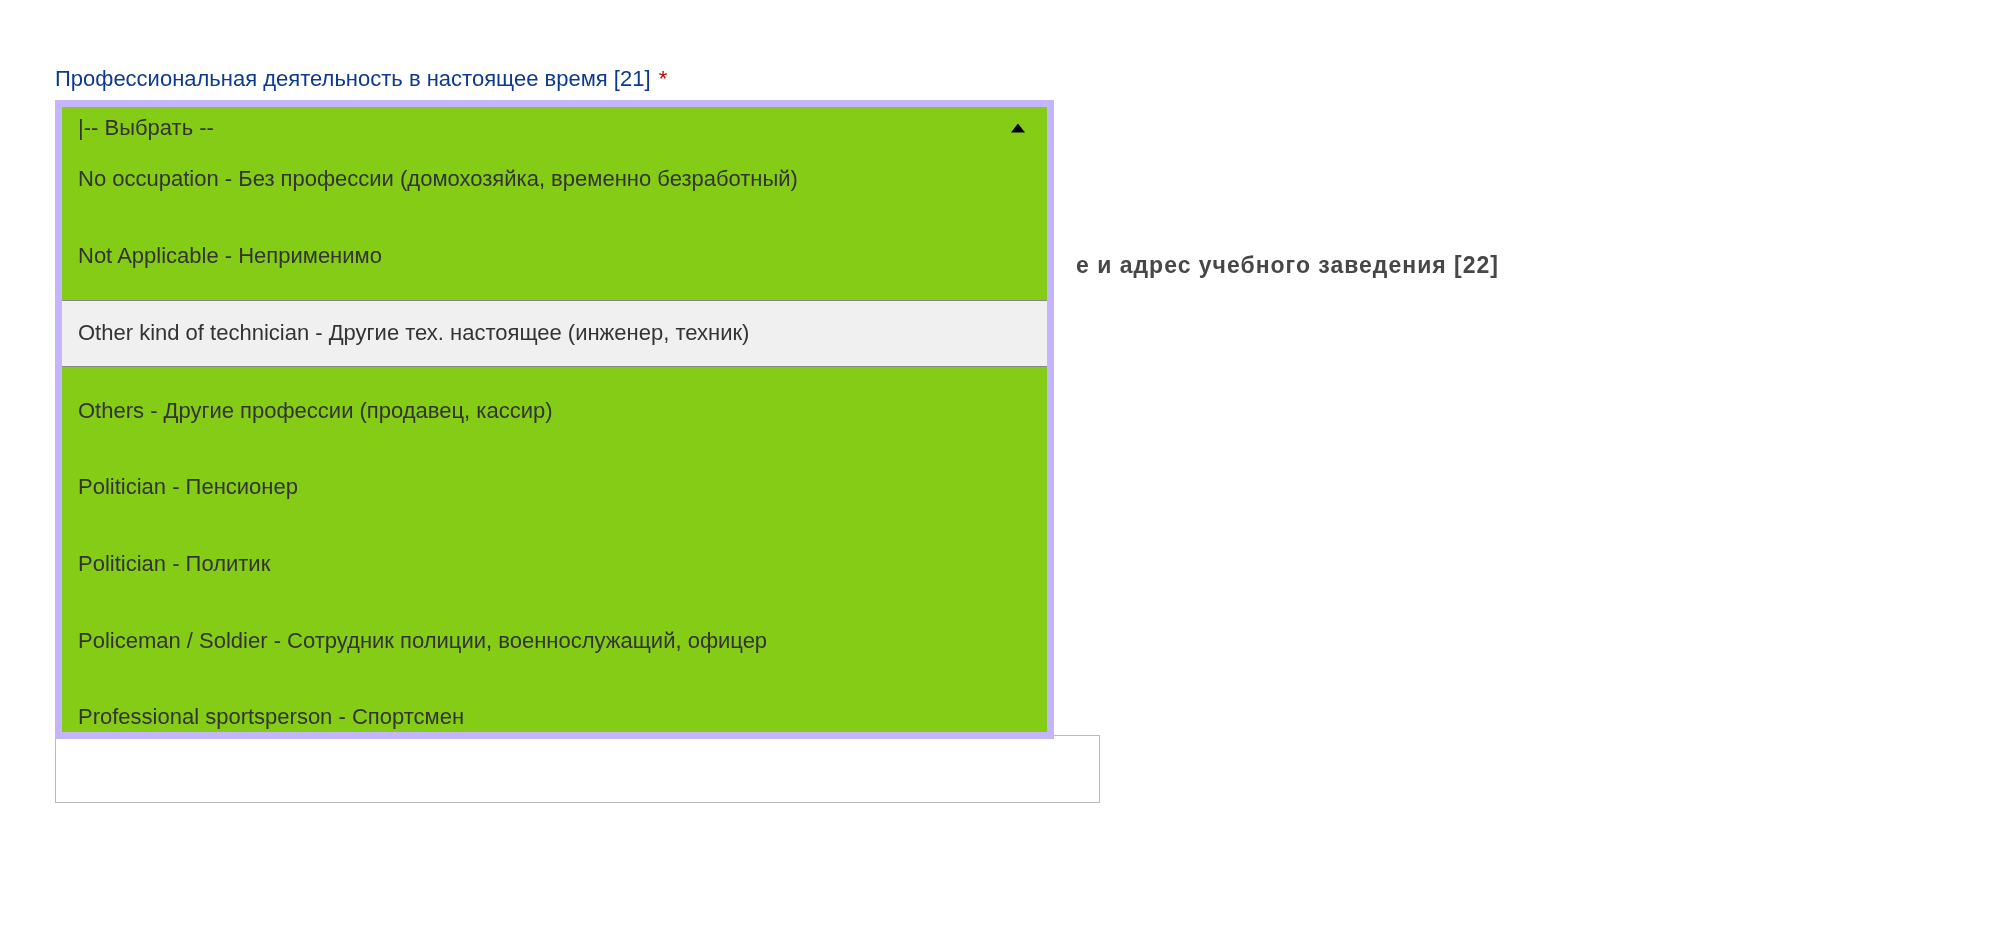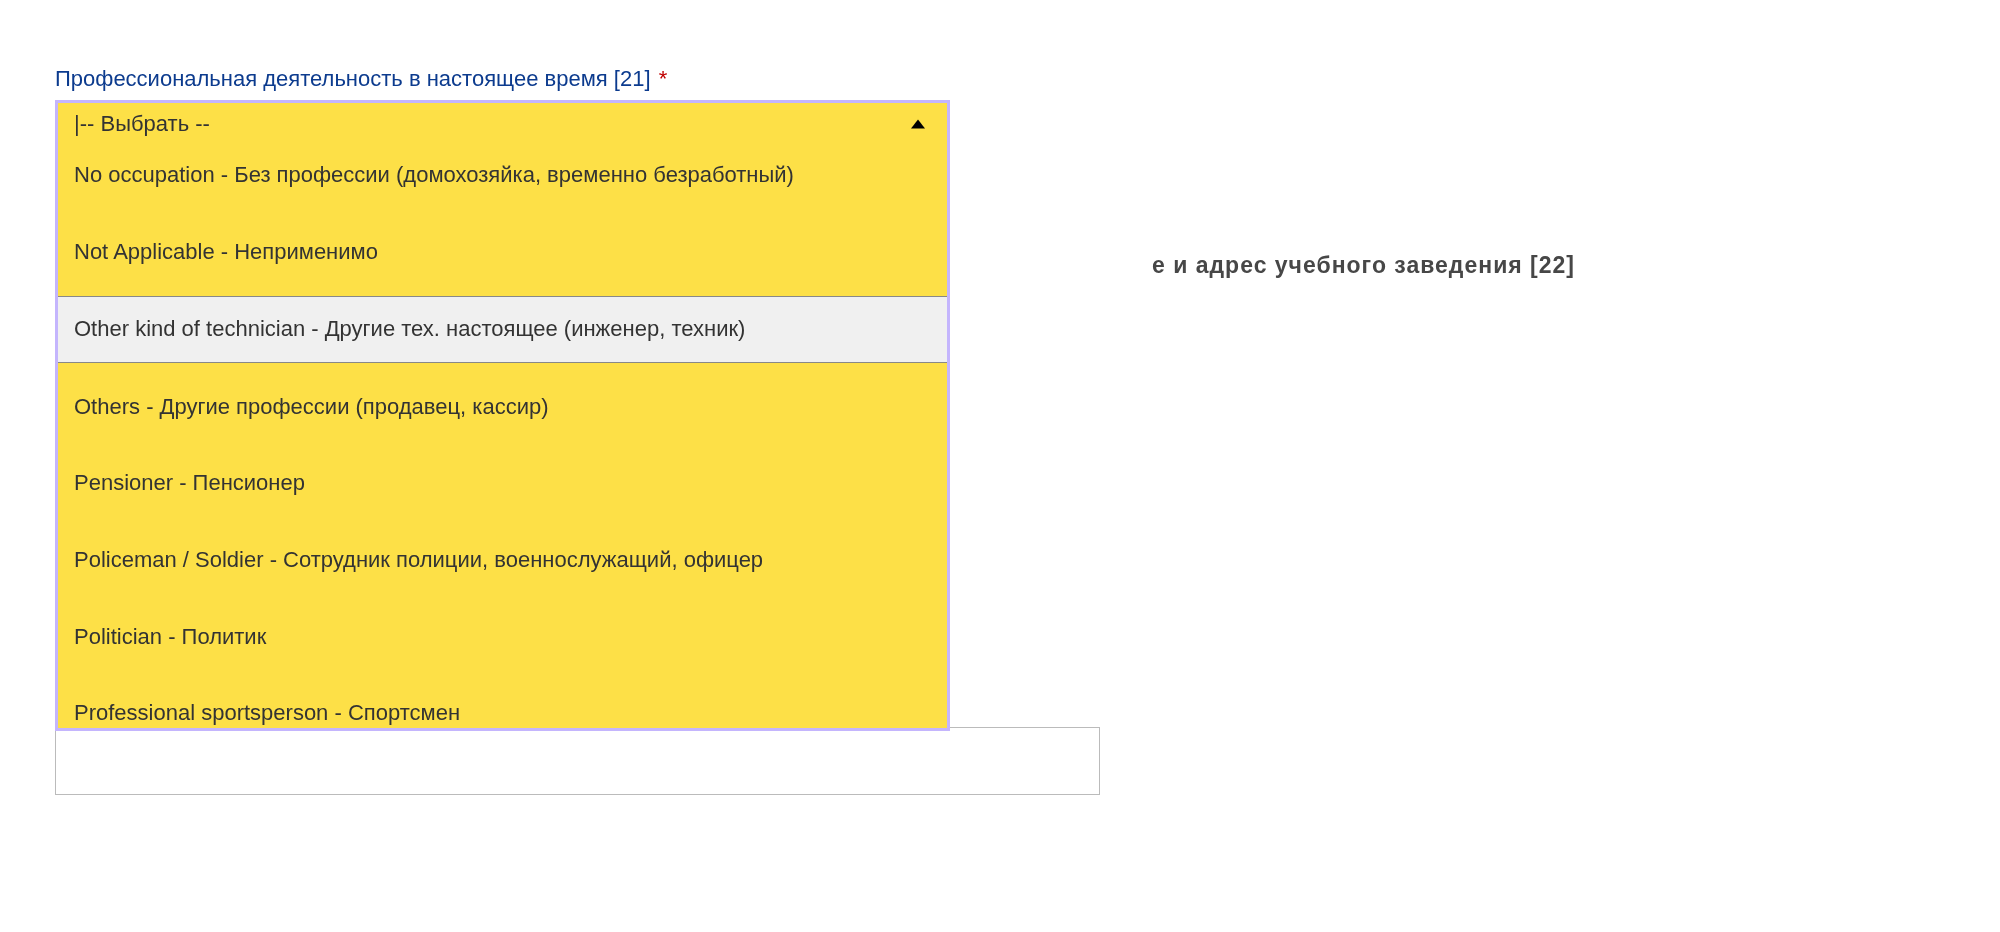--- a/index.html
+++ b/index.html
@@ -25,23 +25,23 @@
       font-size: 22px;
       font-weight: 400;
       margin-bottom: 8px;
     }
     .required {
       color: #c00000;
       margin-left: 2px;
     }
     .dropdown {
       position: relative;
-      width: 895px;
-      border: 3px solid #c4b5fd;
-      background: #fde047;
+      width: 999px;
+      border: 7px solid #c4b5fd;
+      background: #84cc16;
       z-index: 10;
     }
     .dropdown-header {
       position: relative;
       height: 42px;
       display: flex;
       align-items: center;
       padding-left: 16px;
       padding-right: 40px;
       cursor: pointer;
@@ -88,21 +88,21 @@
       width: 1045px;
       height: 68px;
       border: 1px solid #bbbbbb;
       background: #ffffff;
       margin-top: -4px;
       position: relative;
       z-index: 5;
     }
     .background-label {
       position: absolute;
-      left: 1152px;
+      left: 1076px;
       top: 252px;
       font-size: 23px;
       font-weight: 700;
       color: #474747;
       letter-spacing: 1px;
       white-space: nowrap;
       z-index: 1;
     }
   </style>
 </head>
@@ -117,23 +117,23 @@
   <div class="dropdown">
     <div class="dropdown-header">
       <span class="dropdown-header-text"><span>|</span><span>-- Выбрать --</span></span>
       <span class="arrow-up"></span>
     </div>
     <div class="dropdown-options">
       <div class="option first">No occupation - Без профессии (домохозяйка, временно безработный)</div>
       <div class="option">Not Applicable - Неприменимо</div>
       <div class="option highlighted">Other kind of technician - Другие тех. настоящее (инженер, техник)</div>
       <div class="option">Others - Другие профессии (продавец, кассир)</div>
-      <div class="option">Pensioner - Пенсионер</div>
+      <div class="option">Politician - Пенсионер</div>
+      <div class="option">Politician - Политик</div>
       <div class="option">Policeman / Soldier - Сотрудник полиции, военнослужащий, офицер</div>
-      <div class="option">Politician - Политик</div>
       <div class="option last">Professional sportsperson - Спортсмен</div>
     </div>
   </div>
 
   <div class="empty-box"></div>
 </div>
 
 <div class="background-label">е и адрес учебного заведения [22]</div>
 
 </body></html>

